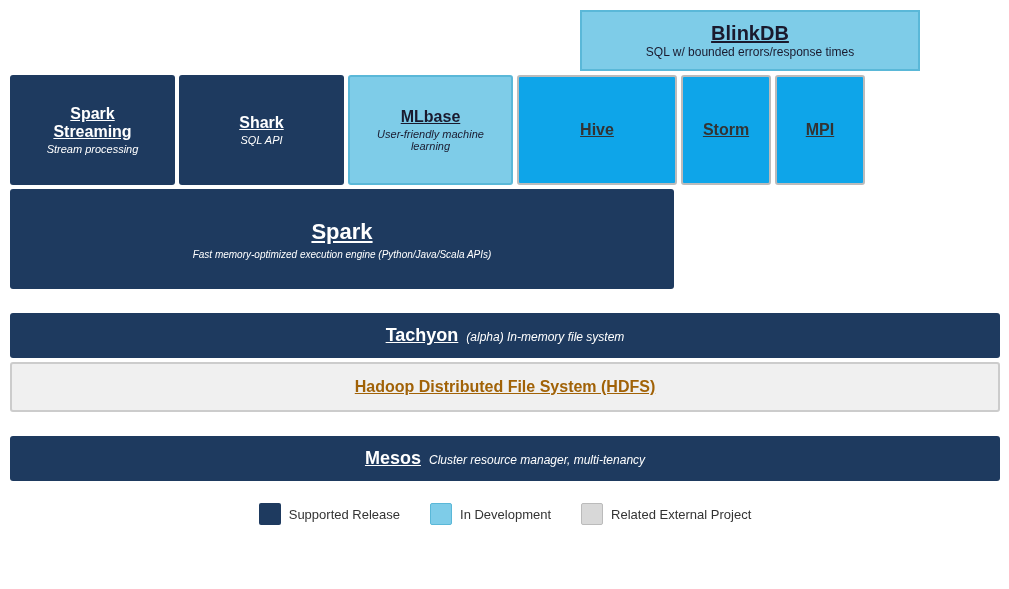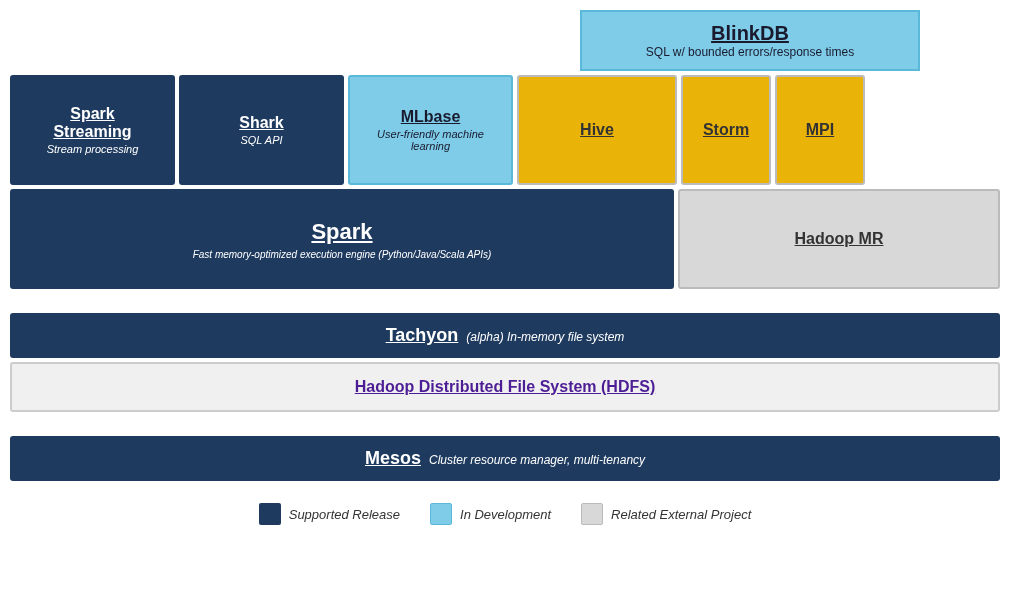--- a/index.html
+++ b/index.html
@@ -67,21 +67,21 @@
     .dark-blue {
       background: #1e3a5f;
       color: #fff;
     }
     .teal {
       background: #7ecce8;
       color: #1a1a2e;
       border: 2px solid #5ab8d8;
     }
     .light-gray {
-      background: #eab308;
+      background: #0ea5e9;
       color: #333;
       border: 2px solid #bbb;
     }
     
     .spark-streaming { width: 165px; min-height: 110px; }
     .graphx { width: 165px; min-height: 110px; }
     .mlbase { width: 165px; min-height: 110px; }
     .shark { width: 165px; min-height: 110px; }
     .hive { width: 160px; min-height: 110px; }
     .storm { width: 90px; min-height: 110px; }
@@ -157,21 +157,21 @@
       font-weight: normal;
       text-decoration: none;
       margin-left: 8px;
     }
     .full-row-light {
       width: 100%;
       border-radius: 3px;
       text-align: center;
       padding: 14px 10px;
       margin-bottom: 4px;
-      color: #4c1d95;
+      color: #a16207;
       background: #f0f0f0;
       border: 2px solid #ccc;
     }
     .full-row-light .main-text {
       font-size: 16px;
       font-weight: bold;
       text-decoration: underline;
     }
 
     
@@ -182,21 +182,20 @@
       gap: 30px;
       margin-top: 14px;
       padding: 8px;
     }
     .legend-item {
       display: flex;
       align-items: center;
       gap: 8px;
       font-size: 13px;
       color: #333;
-      font-style: italic;
     }
     .legend-box {
       width: 22px;
       height: 22px;
       border-radius: 2px;
     }
     .lb-dark { background: #1e3a5f; }
     .lb-teal { background: #7ecce8; border: 1px solid #5ab8d8; }
     .lb-gray { background: #d8d8d8; border: 1px solid #bbb; }
   </style>
@@ -241,23 +240,20 @@
     <div class="cell light-gray mpi">
       <div class="title">MPI</div>
     </div>
   </div>
 
   <div class="middle-row">
     <div class="spark-block">
       <div class="title">Spark</div>
       <div class="subtitle">Fast memory-optimized execution engine (Python/Java/Scala APIs)</div>
     </div>
-    <div class="hadoop-mr">
-      <div class="title">Hadoop MR</div>
-    </div>
   </div>
 
   <div class="full-row">
     <span class="main-text">Tachyon</span><span class="italic-text">(alpha) In-memory file system</span>
   </div>
 
   <div class="full-row-light">
     <span class="main-text">Hadoop Distributed File System (HDFS)</span>
   </div>
 

